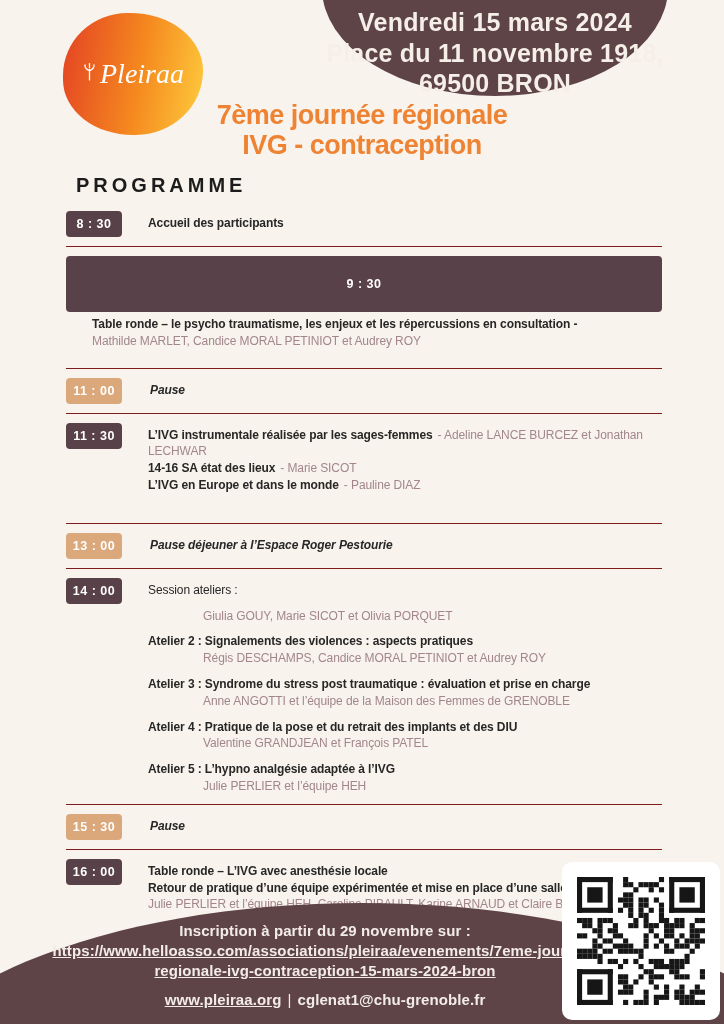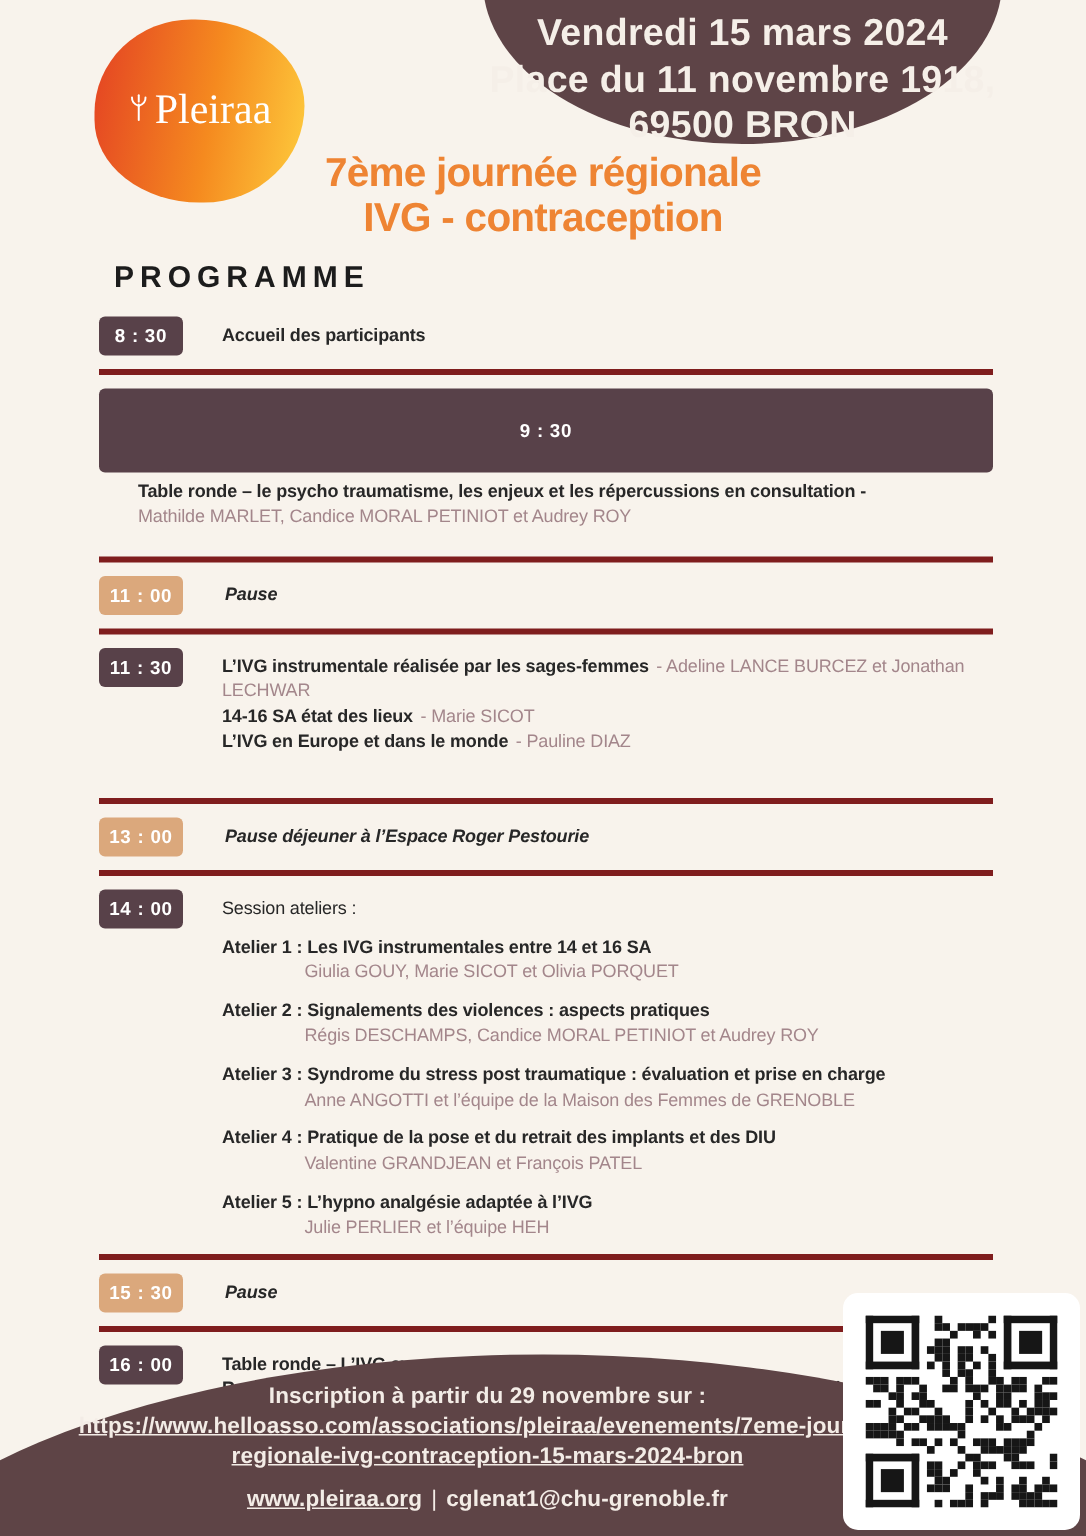--- a/index.html
+++ b/index.html
@@ -9,33 +9,33 @@
   
   .top-oval{position:absolute;left:322px;top:-120px;width:346px;height:216px;
             background:#5e4447;border-radius:50%;}
   .oval-text{position:absolute;left:322px;top:7px;width:346px;text-align:center;
              color:#f5efe8;font-size:25px;font-weight:bold;line-height:1.22;letter-spacing:.2px;}
 
   
   .logo{position:absolute;left:63px;top:13px;width:140px;height:122px;
         border-radius:47% 53% 49% 51% / 52% 48% 54% 46%;
         background:linear-gradient(100deg,#e54823 5%,#f58a1f 55%,#fdc53a 95%);
-        display:flex;align-items:center;justify-content:center;gap:3px;color:#fff;}
+        display:flex;align-items:center;justify-content:center;gap:3px;color:#fff;font-style:italic;}
   .logo-text{font-family:"Liberation Serif",serif;font-size:28px;}
   .tree-icon{width:15px;height:19px;margin-top:-6px;}
 
   
   .title{position:absolute;left:0;top:100px;width:724px;text-align:center;
          color:#ee8433;font-weight:bold;font-size:27px;line-height:1.12;letter-spacing:-.5px;}
 
   
   .prog-heading{position:absolute;left:76px;top:174px;font-size:20px;font-weight:bold;
                 letter-spacing:4px;color:#1c1c1c;}
   .schedule{position:absolute;left:66px;top:202px;width:596px;font-size:12px;letter-spacing:-.1px;}
-  .row{display:flex;border-bottom:4px solid #7f1d1d;padding:9px 0;}
+  .row{display:flex;border-bottom:1px solid #7f1d1d;padding:9px 0;}
   .row.last{border-bottom:none;justify-content:flex-end;}
   .row.pb18{padding-bottom:18px;flex-direction:column;}
   .row.pb14{padding-bottom:29px;}
   .badge{flex:0 0 56px;height:26px;border-radius:4px;color:#fff;font-weight:bold;
          font-size:12.5px;display:flex;align-items:center;justify-content:center;letter-spacing:.5px;}
   .badge.dark{background:#584149;}
   .badge.tan{background:#dba87c;}
   .content{margin-left:26px;flex:1;line-height:1.4;padding-top:4px;}
   .bold{font-weight:bold;}
   .pause .content{font-style:italic;font-weight:bold;margin-left:28px;}
@@ -128,21 +128,20 @@
     <div class="row pause">
       <div class="badge tan">13 : 00</div>
       <div class="content"><span>Pause déjeuner à l’Espace Roger Pestourie</span></div>
     </div>
 
     <div class="row">
       <div class="badge dark">14 : 00</div>
       <div class="content">
         <div>Session ateliers :</div>
         <div class="atelier">
-          <span class="bold">Atelier 1 : Les IVG instrumentales entre 14 et 16 SA</span>
           <span class="speakers">Giulia GOUY, Marie SICOT et Olivia PORQUET</span>
         </div>
         <div class="atelier">
           <span class="bold">Atelier 2 : Signalements des violences : aspects pratiques</span>
           <span class="speakers">Régis DESCHAMPS, Candice MORAL PETINIOT et Audrey ROY</span>
         </div>
         <div class="atelier">
           <span class="bold">Atelier 3 : Syndrome du stress post traumatique : évaluation et prise en charge</span>
           <span class="speakers">Anne ANGOTTI et l’équipe de la Maison des Femmes de GRENOBLE</span>
         </div>

